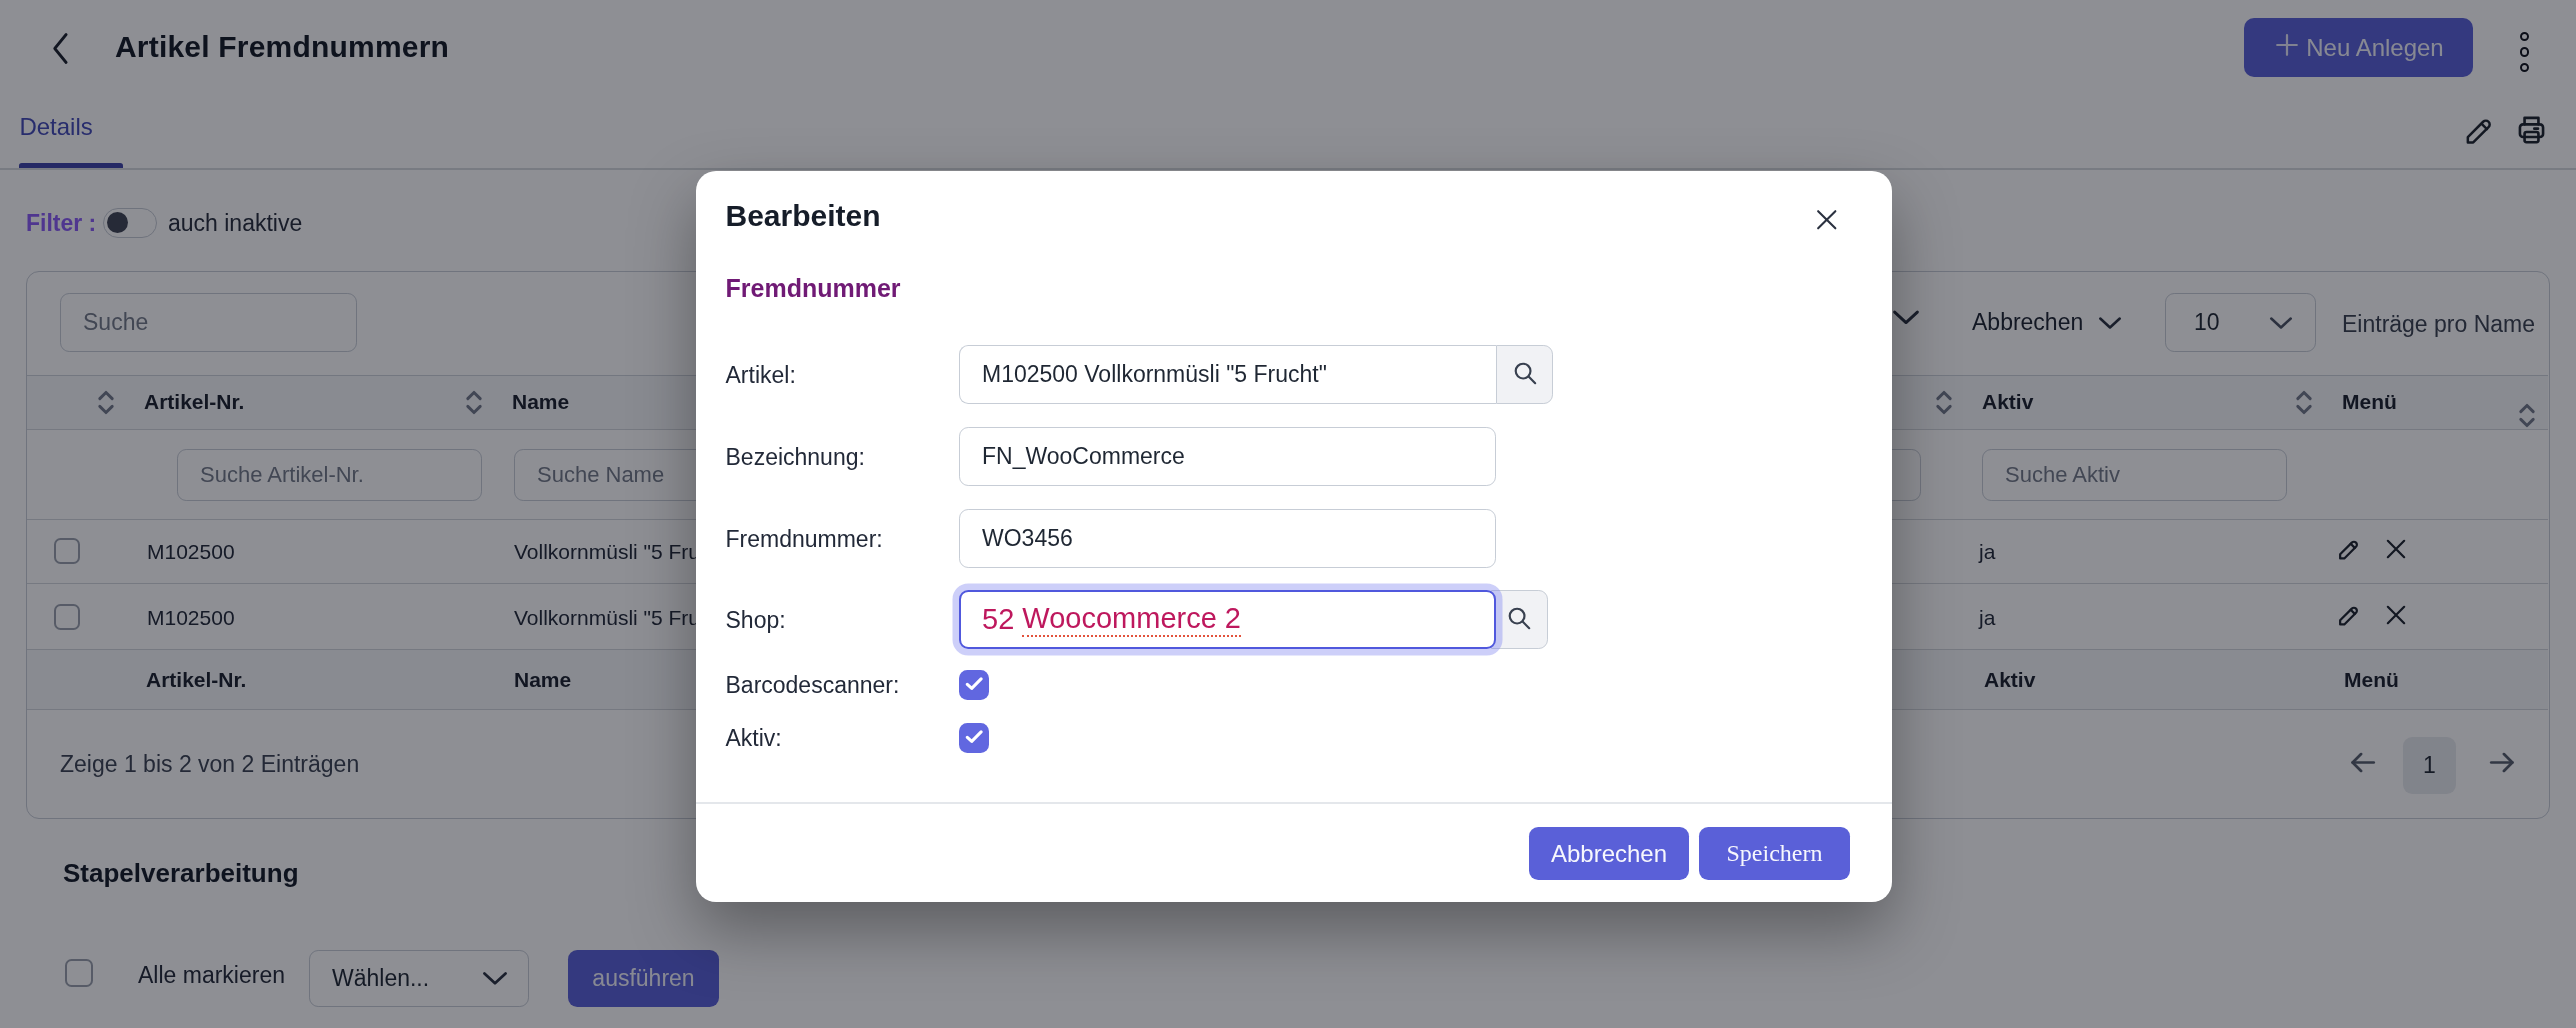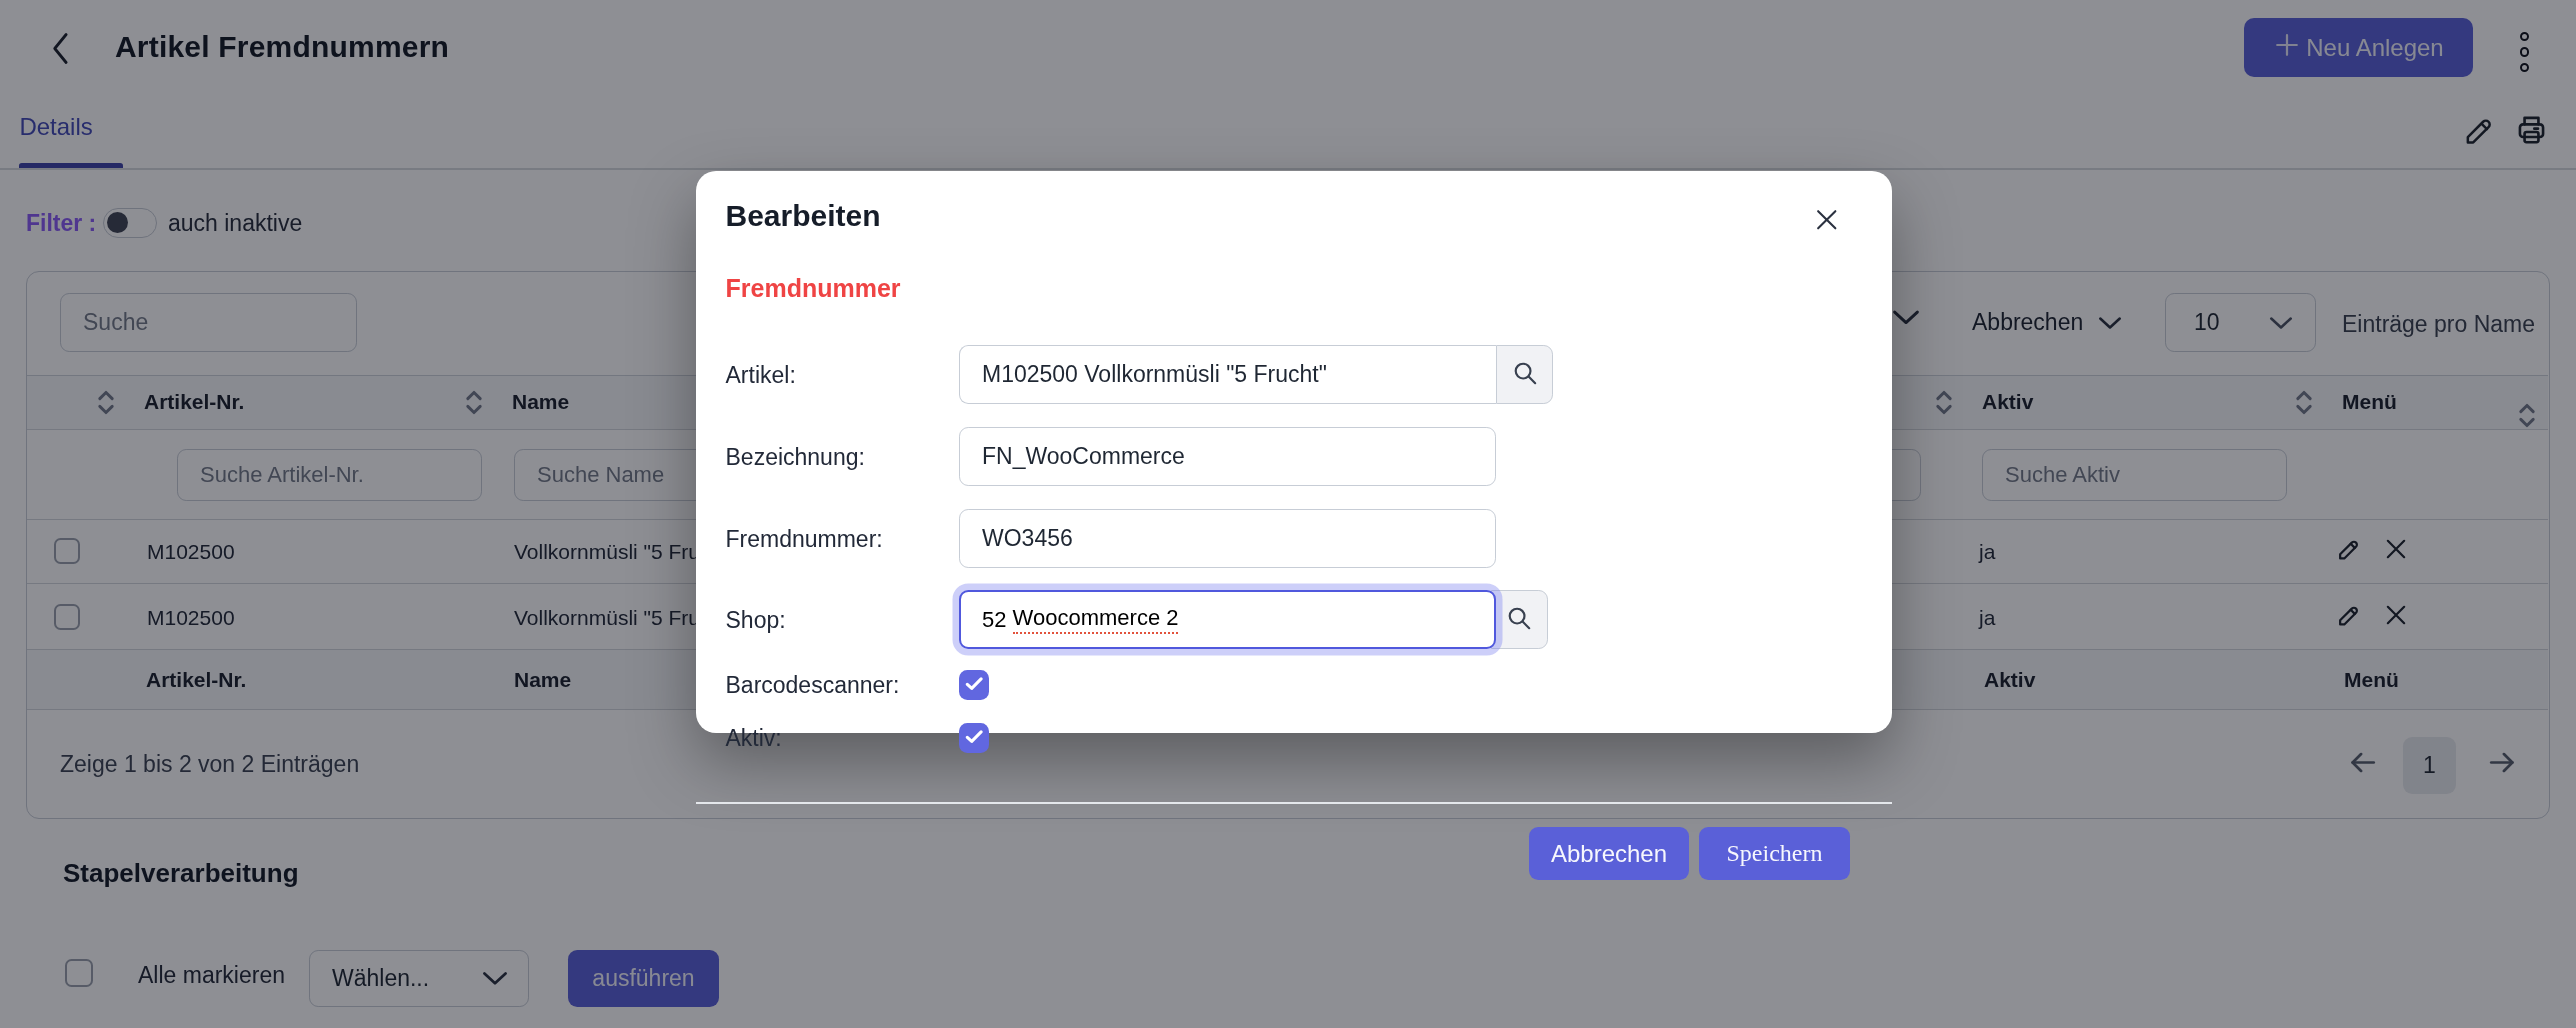--- a/index.html
+++ b/index.html
@@ -74,35 +74,35 @@
   .batch-heading { left:63px; top:858px; font-size:26px; font-weight:bold; color:#141b27; }
   .batch-check { left:65px; top:959px; width:28px; height:28px; border:2.3px solid #99a0ac; border-radius:6.5px; background:#fff; cursor:pointer; }
   .batch-label { left:138px; top:962px; font-size:23px; color:#232a38; }
   .batch-select { left:309px; top:950px; width:220px; height:57px; border:1.8px solid #c7cdd6; border-radius:9.2px;
     display:flex; align-items:center; justify-content:space-between; padding:0 20px 0 22px; font-size:23px; color:#1f2733; background:#fff; cursor:pointer; }
   .batch-exec { left:568px; top:950px; width:151px; height:57px; background:#5a60d8; border-radius:9.2px;
     display:flex; align-items:center; justify-content:center; color:rgba(255,255,255,.93); font-size:23px; cursor:pointer; }
 
   
   .overlay { position:absolute; inset:0; background:rgba(9,11,22,0.46); z-index:50; }
-  .modal { position:absolute; left:696px; top:171px; width:1196px; height:562px; background:#fff; border-radius:20px; z-index:60;
+  .modal { position:absolute; left:696px; top:171px; width:1196px; height:731px; background:#fff; border-radius:20px; z-index:60;
     box-shadow:0 28px 65px rgba(0,0,0,.35); }
   .m-title { position:absolute; left:29.5px; top:28px; font-size:30px; font-weight:bold; color:#161d29; }
   .m-close { position:absolute; left:1110px; top:29.5px; width:41px; height:41px; display:flex; align-items:center; justify-content:center; color:#2b3240; cursor:pointer; }
-  .m-subtitle { position:absolute; left:29.5px; top:103px; font-size:25px; font-weight:bold; color:#ef4444; }
+  .m-subtitle { position:absolute; left:29.5px; top:103px; font-size:25px; font-weight:bold; color:#701a75; }
   .m-row { position:absolute; left:0; width:1196px; height:59px; }
   .m-label { position:absolute; left:29.5px; top:50%; transform:translateY(-50%); font-size:23px; color:#222938; }
   .m-group { position:absolute; left:263px; top:0; display:flex; }
   .m-input { width:537px; height:59px; border:1.8px solid #c7cdd6; border-radius:9.2px 0 0 9.2px; border-right:none;
     font-family:inherit; font-size:23px; color:#1f2733; padding:0 22px; outline:none; }
   .m-input.solo { border-radius:9.2px; border-right:1.8px solid #c7cdd6; }
   .m-search { width:57px; height:59px; background:#f1f2f5; border:1.8px solid #c7cdd6; border-radius:0 9.2px 9.2px 0;
     display:flex; align-items:center; justify-content:center; color:#394150; cursor:pointer; }
   .m-input-focus { width:537px; height:59px; border:2.8px solid #5058dd; border-radius:9.2px; background:#fff;
-    box-shadow:0 0 0 6.5px rgba(124,130,238,.38); display:flex; align-items:center; padding:0 21px; font-size:22px; color:#000000; position:relative; z-index:1; }
+    box-shadow:0 0 0 6.5px rgba(124,130,238,.38); display:flex; align-items:center; padding:0 21px; font-size:29px; color:#be185d; position:relative; z-index:1; }
   .misspell { border-bottom:2.8px dotted #e2523c; padding-bottom:0.9px; }
   .m-checkbox { position:absolute; left:263px; width:30px; height:30px; background:#6167e0; border-radius:8.3px;
     display:flex; align-items:center; justify-content:center; cursor:pointer; }
   .m-divider { position:absolute; left:0; top:631px; width:1196px; height:1.8px; background:#e4e7eb; }
   .m-btn { position:absolute; top:656px; height:53px; border-radius:9.2px; background:#5a60d8; color:rgba(255,255,255,.95);
     display:flex; align-items:center; justify-content:center; font-size:24px; cursor:pointer; }
   .btn-cancel { left:833px; width:160px; } .btn-save { left:1003px; width:151px;font-family:Liberation Serif, serif; }
 </style>
 </head>
 <body>

